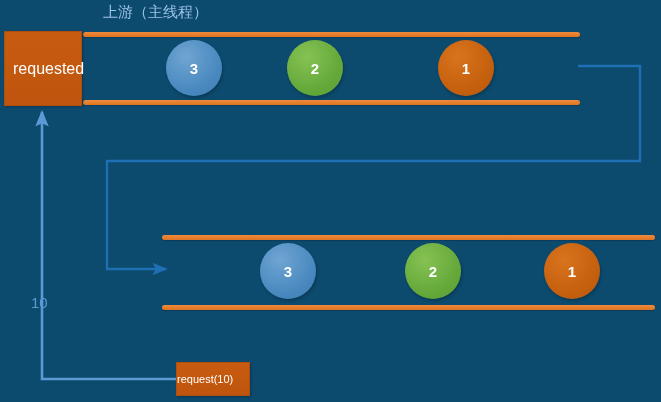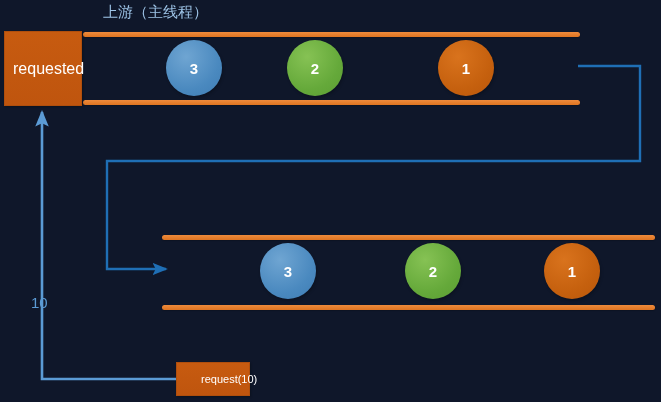--- a/index.html
+++ b/index.html
@@ -7,21 +7,21 @@
     padding: 0;
     background: #ffffff;
   }
   body {
     font-family: "Liberation Sans", sans-serif;
   }
   #canvas {
     position: relative;
     width: 661px;
     height: 402px;
-    background: #0f172a;
+    background: #0c4a6e;
     overflow: hidden;
   }
 
   
   .box {
     position: absolute;
     background: #C0570F;
     background: linear-gradient(180deg, #C75B10 0%, #BF550E 100%);
     border: 1px solid #b04f0d;
     box-shadow: 1px 1px 2px rgba(0,0,0,0.25);
@@ -36,21 +36,21 @@
     width: 78px;
     height: 75px;
     padding-left: 8px;
     font-size: 16px;
   }
   #request10-box {
     left: 176px;
     top: 362px;
     width: 74px;
     height: 34px;
-    padding-left: 24px;
+    padding-left: 0;
     font-size: 11px;
   }
 
   
   .rail {
     position: absolute;
     height: 5px;
     background: #E07B2A;
     background: linear-gradient(180deg, #EE8B3C 0%, #DE7421 100%);
     border-radius: 2.5px;

